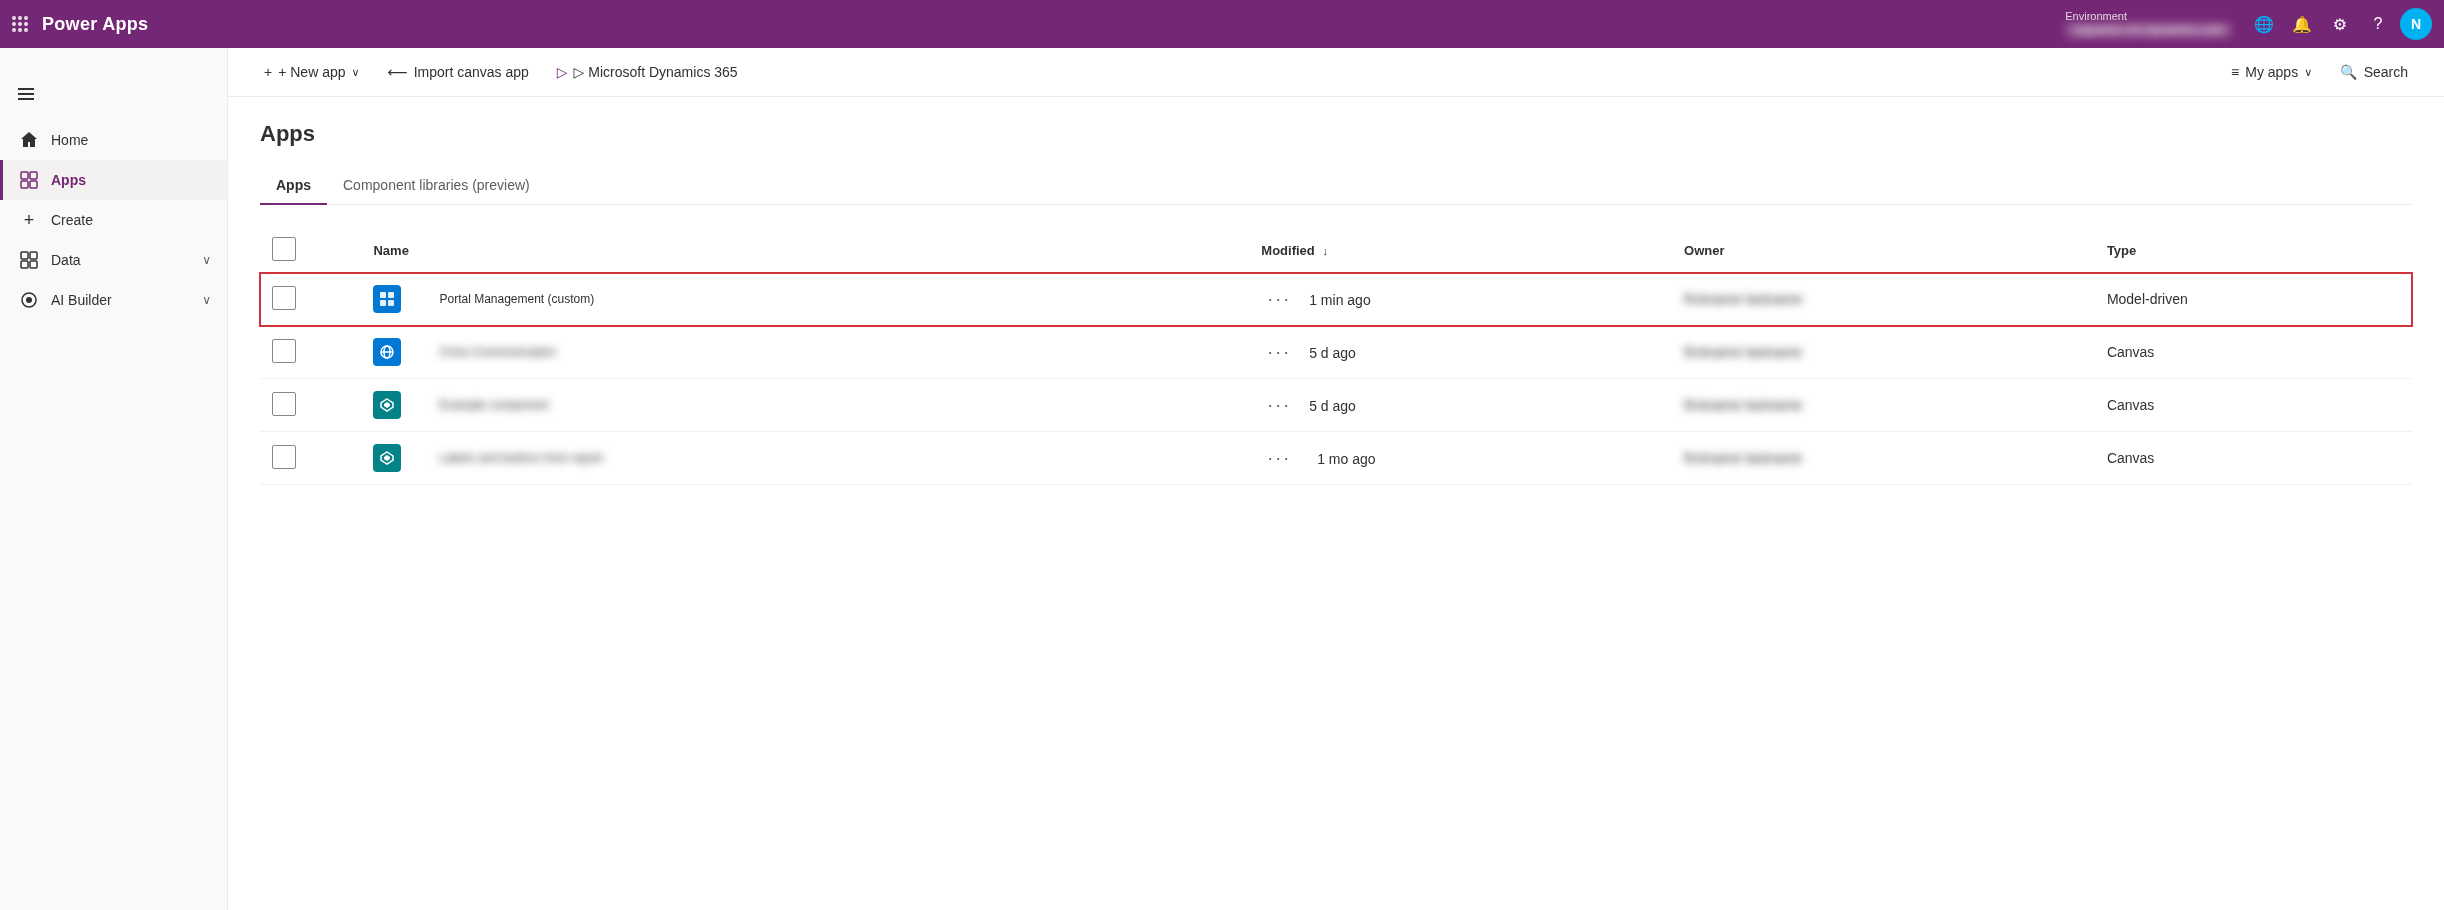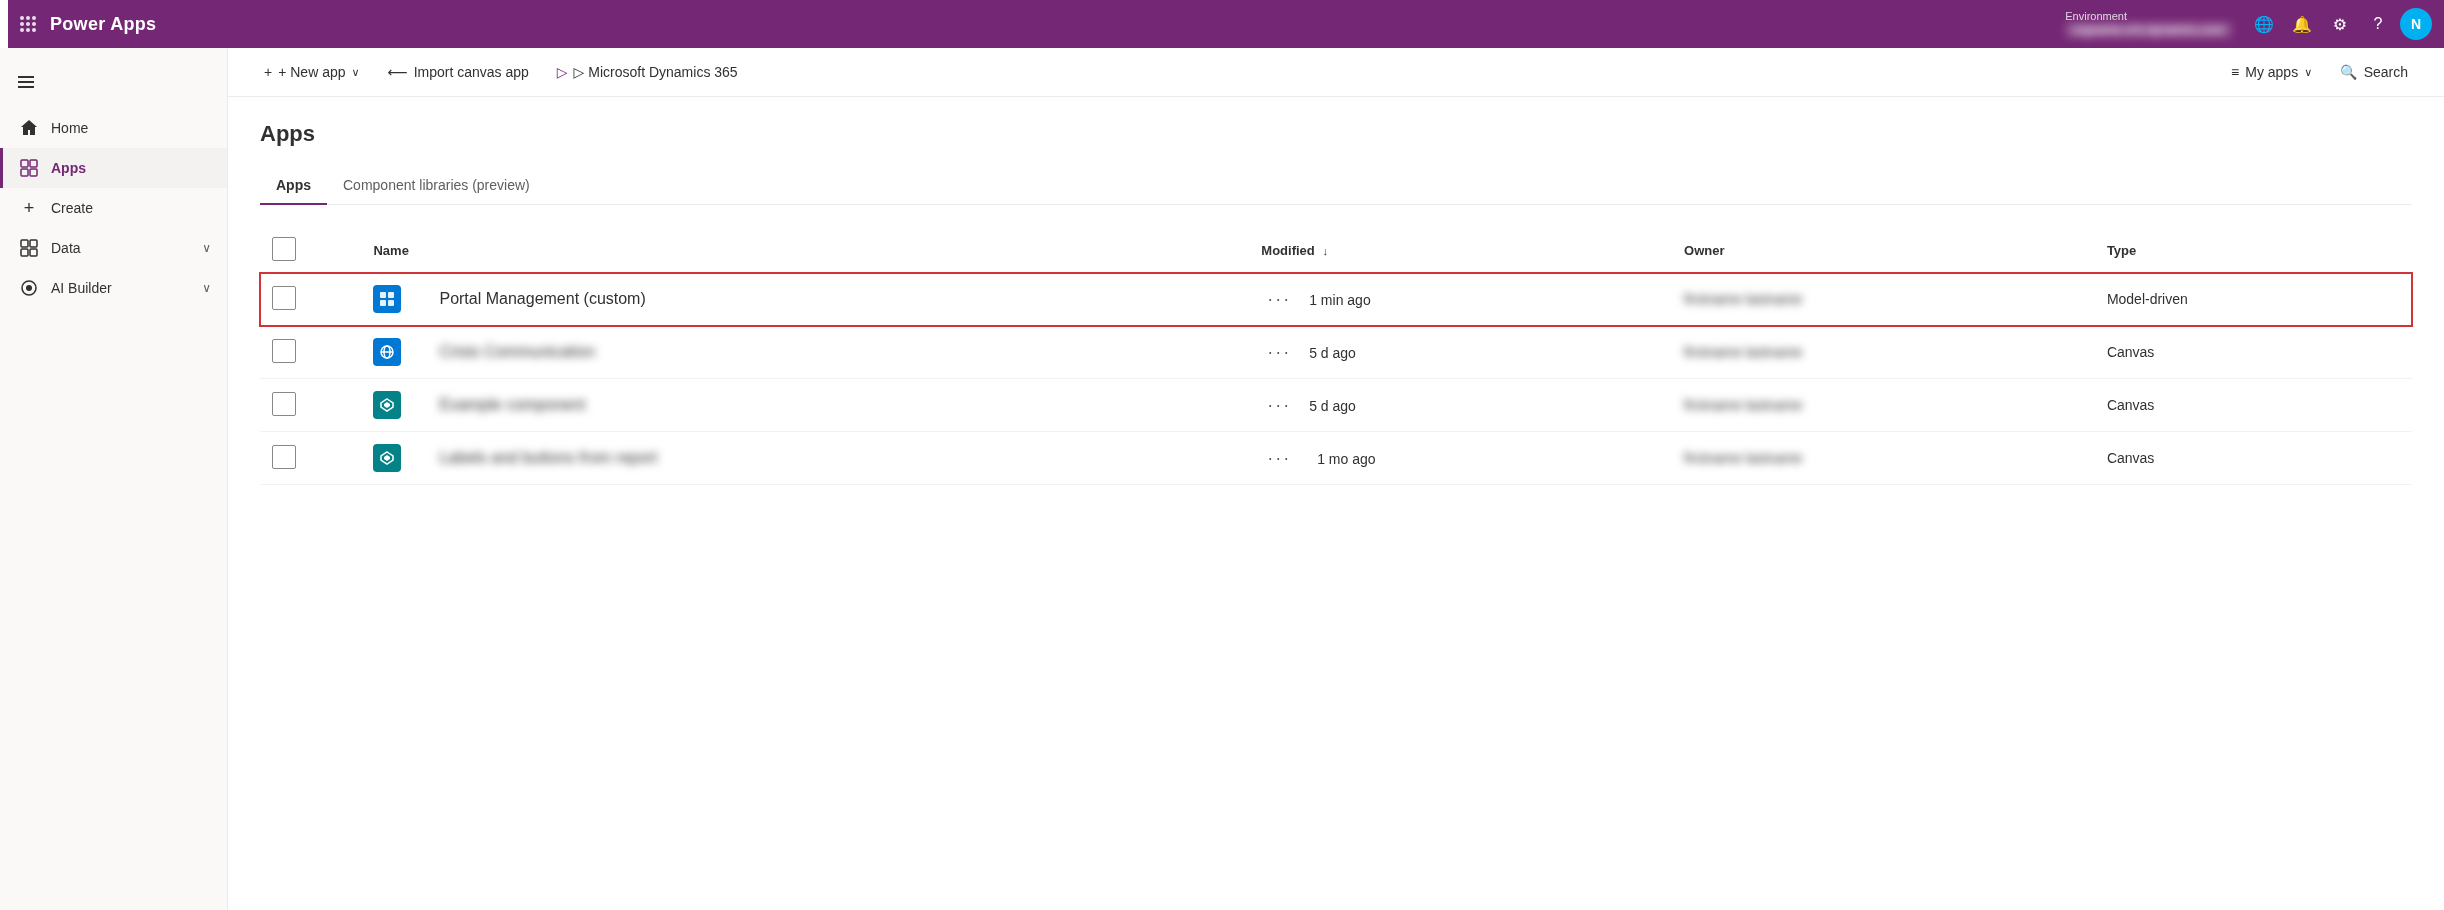--- a/index.html
+++ b/index.html
@@ -7,21 +7,21 @@
 
     
     .top-nav {
       background: #742774;
       height: 48px;
       display: flex;
       align-items: center;
       padding: 0 12px;
       color: #fff;
       position: fixed;
-      top: 0; left: 8px; right: 0;
+      top: 0; left: 0; right: 0;
       z-index: 100;
     }
     .grid-dots {
       display: grid;
       grid-template-columns: repeat(3, 4px);
       grid-template-rows: repeat(3, 4px);
       gap: 2px;
       margin-right: 14px;
     }
     .grid-dot { background: rgba(255,255,255,0.85); border-radius: 50%; width: 4px; height: 4px; }
@@ -40,21 +40,21 @@
     .layout { display: flex; margin-top: 48px; height: calc(100vh - 48px); }
 
     
     .sidebar {
       width: 228px;
       min-width: 228px;
       background: #faf9f8;
       border-right: 1px solid #edebe9;
       display: flex;
       flex-direction: column;
-      padding-top: 12px;
+      padding-top: 24px;
       overflow-y: auto;
     }
     .sidebar-hamburger {
       width: 36px; height: 36px;
       display: flex; align-items: center; justify-content: center;
       cursor: pointer; margin: 4px 8px 8px 8px; border-radius: 4px;
     }
     .sidebar-item {
       display: flex;
       align-items: center;
@@ -170,21 +170,21 @@
       display: flex; align-items: center; justify-content: center;
       font-size: 16px;
       color: #fff;
       flex-shrink: 0;
     }
     .app-icon.model { background: #0078d4; }
     .app-icon.canvas { background: #0089b5; }
     .app-icon.canvas2 { background: #038387; }
 
     .name-cell { display: flex; align-items: center; gap: 10px; }
-    .name-text { font-size: 16px; color: #323130; padding-left: 28px; }
+    .name-text { font-size: 12px; color: #323130; padding-left: 28px; }
     .blurred { filter: blur(4px); user-select: none; }
 
     .three-dots {
       color: #605e5c;
       font-size: 18px;
       cursor: pointer;
       padding: 2px 6px;
       border-radius: 4px;
       letter-spacing: 2px;
     }

